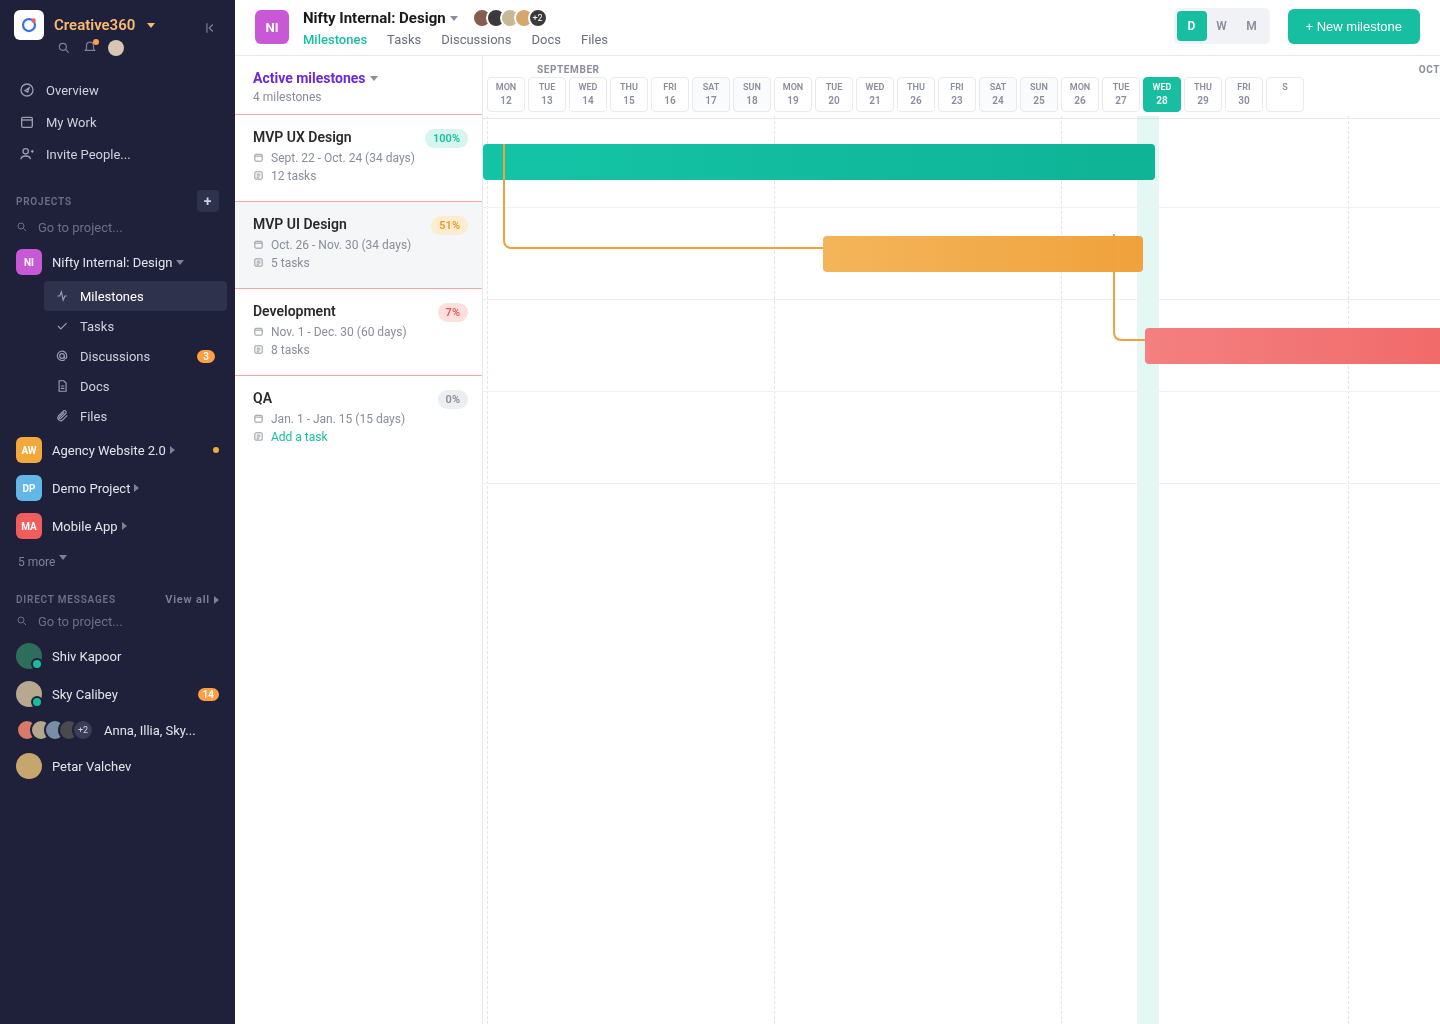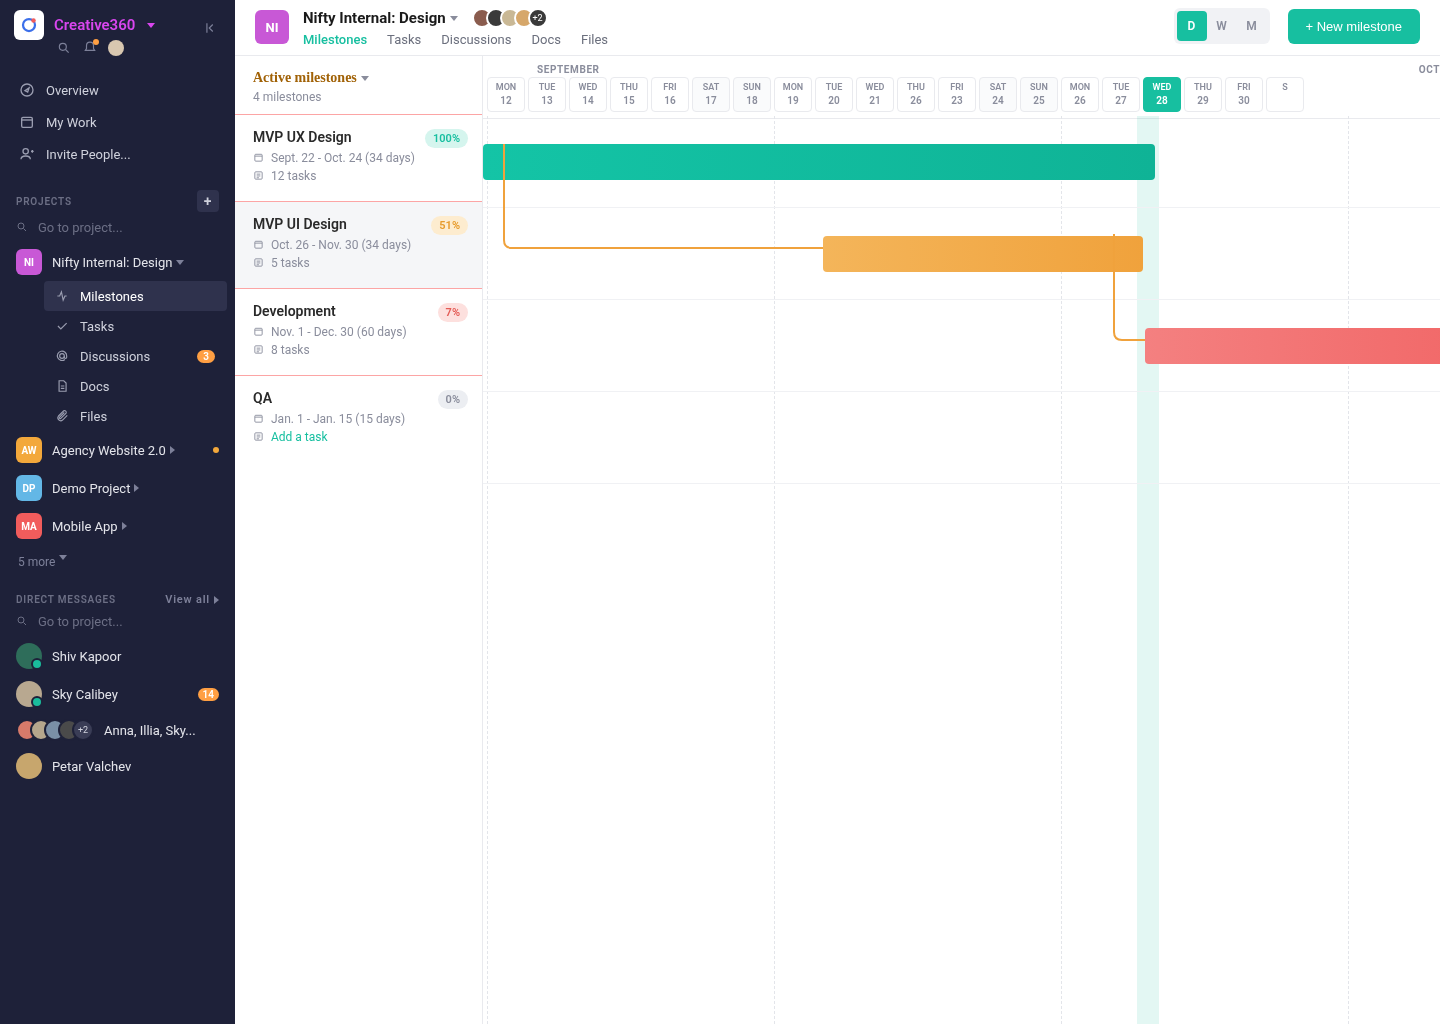--- a/index.html
+++ b/index.html
@@ -4,21 +4,21 @@
 <style>
 * { box-sizing: border-box; margin: 0; padding: 0; }
 body { font-family: -apple-system, BlinkMacSystemFont, "Segoe UI", Roboto, sans-serif; font-size: 14px; color: #1a1a1a; background: #fff; overflow: hidden; width: 1440px; height: 1024px; }
 .app { display: flex; height: 100vh; }
 
 
 .sidebar { width: 235px; background: #1e2139; color: #b0b3c0; display: flex; flex-direction: column; font-size: 13px; }
 .sb-header { padding: 10px 14px 4px; display:flex; align-items:center; gap:10px; position:relative; }
 .sb-logo { width:30px; height:30px; background:#fff; border-radius:6px; display:flex; align-items:center; justify-content:center; }
 .sb-logo svg { width:18px; height:18px; }
-.sb-ws-name { color:#d946ef; font-size:15px; font-weight:600; display:flex; align-items:center; gap:12px; }
+.sb-ws-name { color:#fdba74; font-size:15px; font-weight:600; display:flex; align-items:center; gap:12px; }
 .sb-sub-icons { padding: 0 14px 4px 56px; display:flex; gap:10px; align-items:center; margin-top:-4px; }
 .sb-sub-icons .ic { width:16px; height:16px; display:flex; align-items:center; justify-content:center; color:#7d8099; position:relative;}
 .sb-sub-icons .dot { position:absolute; top:-1px; right:-1px; width:6px; height:6px; background:#ff9f43; border-radius:50%;}
 .sb-collapse { position:absolute; right:14px; top:18px; width:20px; height:20px; color:#7d8099; display:flex; align-items:center; justify-content:center;}
 .sb-nav { padding: 14px 8px 6px; }
 .sb-nav-item { display:flex; align-items:center; gap:10px; padding:7px 10px; color:#cfd1dc; border-radius:4px; cursor:pointer; }
 .sb-nav-item .ic { width:18px; height:18px; display:flex; align-items:center; justify-content:center; color:#9a9db0;}
 .sb-section-hdr { display:flex; align-items:center; justify-content:space-between; padding: 14px 16px 6px; font-size:10px; letter-spacing:0.8px; color:#6c6f85; font-weight:600;}
 .sb-add { width:22px; height:22px; background:#2f324d; border-radius:4px; display:flex; align-items:center; justify-content:center; color:#cfd1dc; font-size:14px; cursor:pointer;}
 .sb-search { padding: 2px 16px 8px; display:flex; align-items:center; gap:8px; color:#6c6f85; }
@@ -62,21 +62,21 @@
 .tb-tab.active { color:#17bfa0; border-bottom-color:#17bfa0; font-weight:500;}
 .tb-right { margin-left:auto; display:flex; align-items:center; gap:18px;}
 .view-toggle { display:flex; background:#f1f2f5; border-radius:6px; padding:3px;}
 .vt-btn { width:30px; height:30px; display:flex; align-items:center; justify-content:center; font-size:12px; font-weight:600; color:#8a8d9c; border-radius:4px; cursor:pointer;}
 .vt-btn.active { background:#17bfa0; color:#fff;}
 .new-ms-btn { background:#17bfa0; color:#fff; border:none; padding:10px 18px; border-radius:6px; font-size:13px; font-weight:500; cursor:pointer;}
 
 .body { flex:1; display:flex; overflow:hidden; }
 .ms-sidebar { width:248px; border-right:1px solid #e9eaee; display:flex; flex-direction:column; background:#fff;}
 .ms-hdr { padding:14px 18px 10px; }
-.ms-hdr-title { font-size:14px; font-weight:700; color:#a16207; display:flex; align-items:center; gap:4px;font-family:Liberation Serif, serif;}
+.ms-hdr-title { font-size:14px; font-weight:700; color:#6d28d9; display:flex; align-items:center; gap:4px;}
 .ms-hdr-sub { font-size:12px; color:#8a8d9c; margin-top:4px;}
 .ms-item { padding:14px 18px; border-top:1px solid #fca5a5; position:relative; cursor:pointer;}
 .ms-item.sel { background:#f5f6f8;}
 .ms-name { font-size:14px; font-weight:600; color:#2a2a2a; margin-bottom:6px;}
 .ms-meta { font-size:12px; color:#8a8d9c; display:flex; align-items:center; gap:6px; margin-bottom:4px;}
 .ms-meta .ic { width:12px; height:12px; }
 .ms-pct { position:absolute; top:14px; right:14px; font-size:11px; font-weight:600; padding:3px 8px; border-radius:10px;}
 .ms-link { color:#17bfa0; font-size:12px; cursor:pointer;}
 
 .timeline { flex:1; position:relative; overflow:hidden; }

